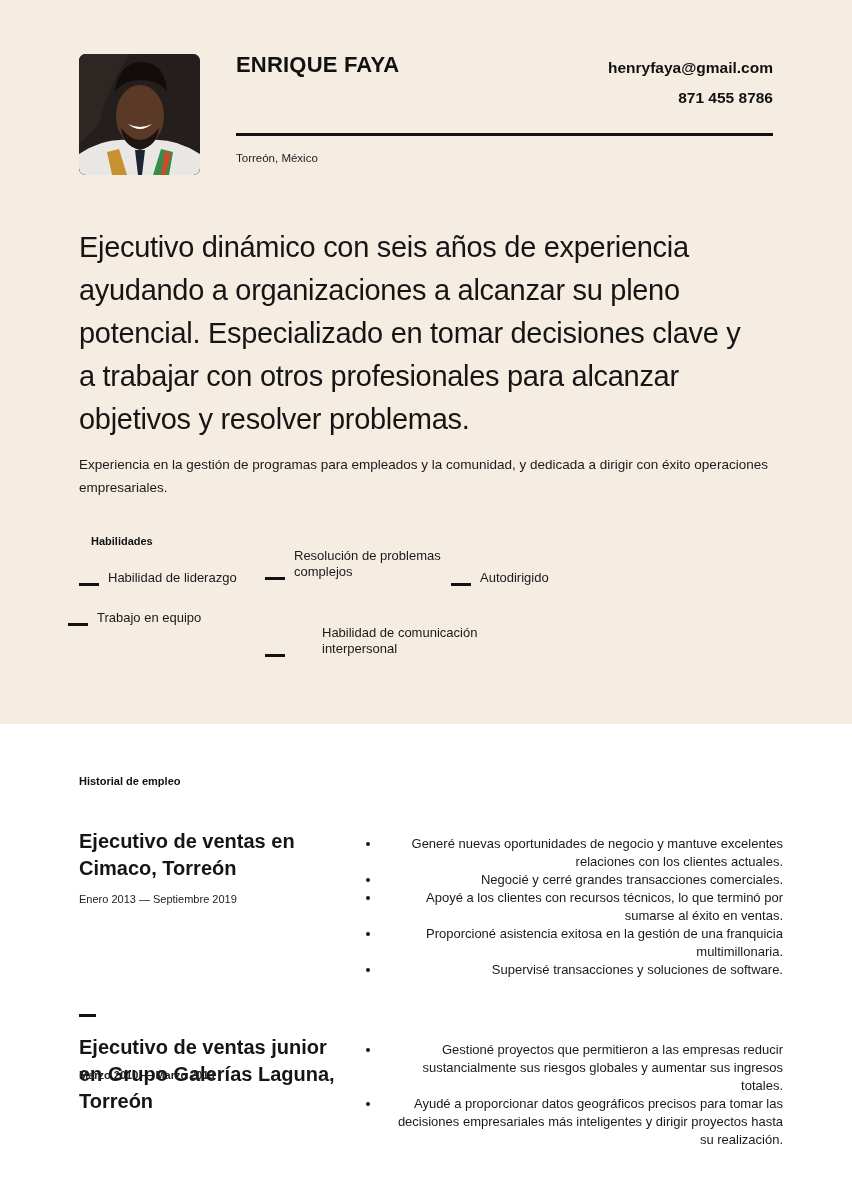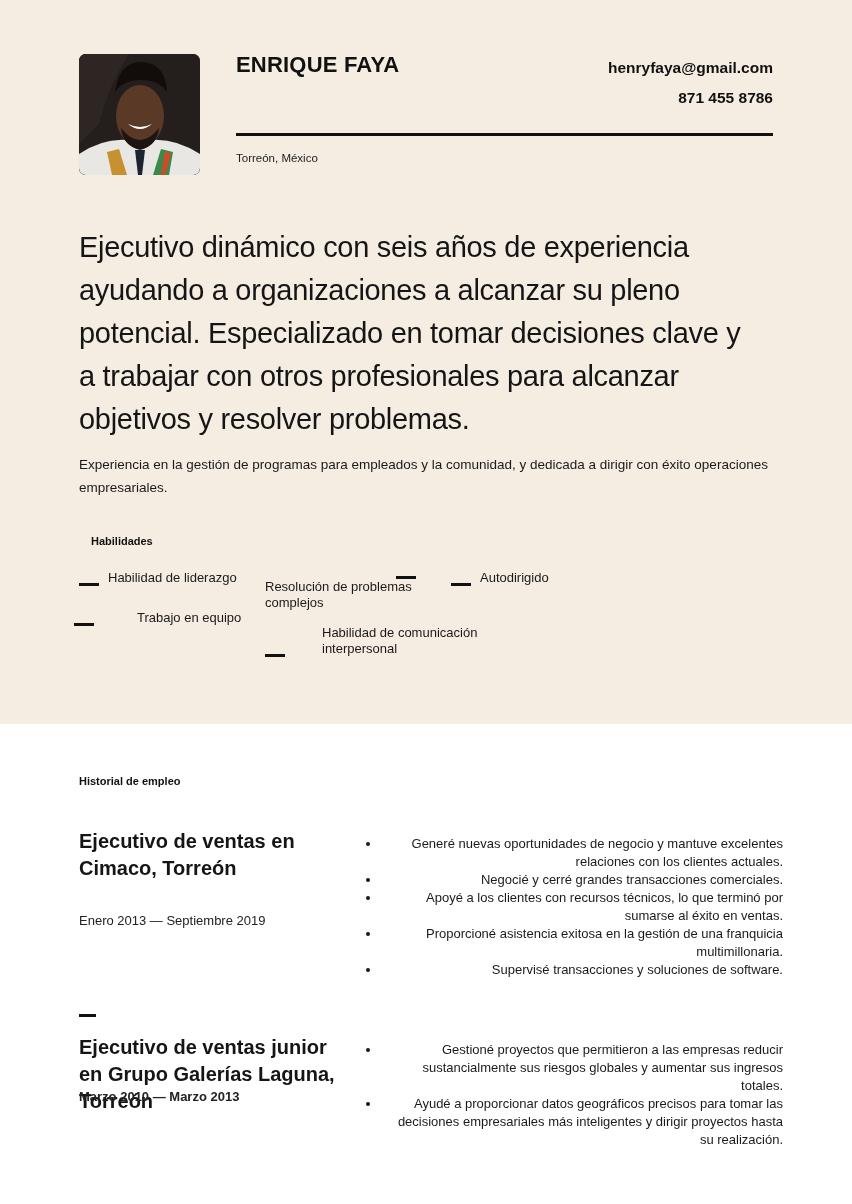--- a/index.html
+++ b/index.html
@@ -21,21 +21,21 @@
   .summary { position: absolute; left: 79px; top: 453px; width: 700px; font-size: 13.5px; line-height: 23px; color: #1a1a1a; }
 
   .skills-title { position: absolute; left: 79px; top: 535px; font-size: 11px; font-weight: bold; color: #111; padding-left: 12px; }
   .skill { position: absolute; display: flex; align-items: flex-end; font-size: 13px; line-height: 16px; color: #1a1a1a; }
   .skill .dash { width: 20px; height: 3px; background: #111; margin-top: 6px; margin-right: 9px; flex-shrink: 0; }
   .skill .txt { width: 160px; }
 
   .hist-title { position: absolute; left: 79px; top: 775px; font-size: 11px; font-weight: bold; color: #111; }
 
   .job-title { position: absolute; left: 79px; width: 260px; font-size: 20px; font-weight: bold; line-height: 27px; color: #151515; }
-  .job-date { position: absolute; left: 79px; font-size: 13px; color: #222; margin-top: 20px; }
+  .job-date { position: absolute; left: 79px; font-size: 11px; color: #222; }
   .job-list { position: absolute; left: 363px; width: 420px; list-style: none; font-size: 13px; line-height: 18px; color: #1a1a1a; text-align: right; }
   .job-list li { position: relative; padding-left: 18px; }
   .job-list li::before { content: ""; position: absolute; left: 3px; top: 7px; width: 4px; height: 4px; border-radius: 50%; background: #1a1a1a; }
   .sep { position: absolute; left: 79px; top: 1014px; width: 17px; height: 3px; background: #111; }
 </style>
 </head>
 <body>
 
 <div class="top"></div>
 
@@ -63,29 +63,29 @@
 
 <div class="headline">Ejecutivo dinámico con seis años de experiencia ayudando a organizaciones a alcanzar su pleno potencial. Especializado en tomar decisiones clave y a trabajar con otros profesionales para alcanzar objetivos y resolver problemas.</div>
 <div class="summary">Experiencia en la gestión de programas para empleados y la comunidad, y dedicada a dirigir con éxito operaciones empresariales.</div>
 
 <div class="skills-title">Habilidades</div>
 
 <div class="skill" style="left:79px; top:570px;">
   <span class="dash"></span>
   <span class="txt">Habilidad de liderazgo</span>
 </div>
-<div class="skill" style="left:265px; top:570px;flex-direction:column;">
+<div class="skill" style="left:265px; top:548px;">
   <span class="dash"></span>
   <span class="txt">Resolución de problemas complejos</span>
 </div>
 <div class="skill" style="left:451px; top:570px;">
   <span class="dash"></span>
   <span class="txt">Autodirigido</span>
 </div>
-<div class="skill" style="left:74px; top:610px;gap:34px;">
+<div class="skill" style="left:68px; top:610px;">
   <span class="dash"></span>
   <span class="txt">Trabajo en equipo</span>
 </div>
 <div class="skill" style="left:265px; top:625px;gap:28px;">
   <span class="dash"></span>
   <span class="txt">Habilidad de comunicación interpersonal</span>
 </div>
 
 <div class="hist-title">Historial de empleo</div>
 

